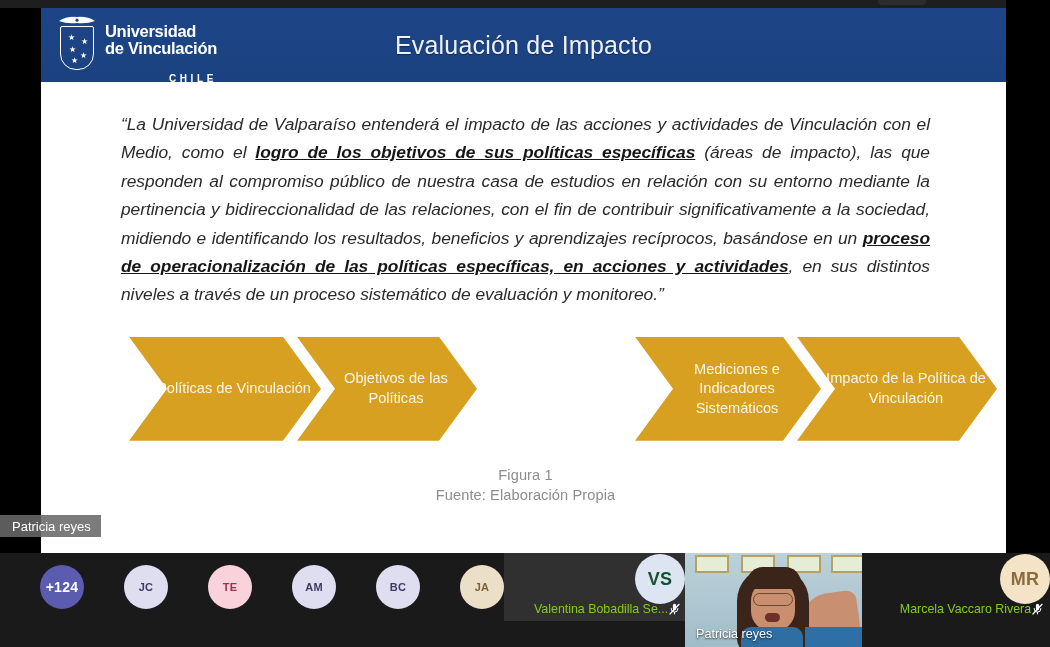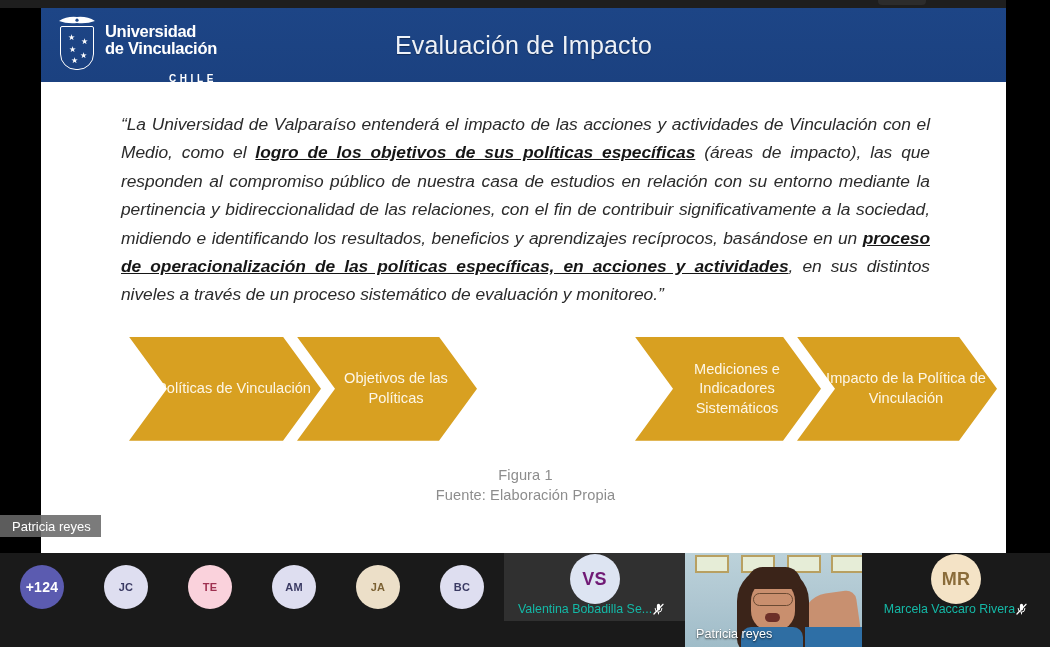--- a/index.html
+++ b/index.html
@@ -209,45 +209,45 @@
     background: #1a1a1a;
     display: flex;
   }
 
   .tile {
     position: relative;
     height: 68px;
     background: #1a1a1a;
     display: flex;
     align-items: center;
-    justify-content: center;
+    justify-content: flex-end;
     flex-shrink: 0;
   }
   .tile.dark { background: #303030; }
 
   .avatar {
     width: 44px; height: 44px;
     border-radius: 50%;
     display: flex;
     align-items: center;
     justify-content: center;
     font-size: 11px;
     font-weight: bold;
     letter-spacing: 0.3px;
   }
   .avatar.big { width: 50px; height: 50px; font-size: 18px; }
 
   .tile-footer {
     position: absolute;
-    left: 0; bottom: 5px;
+    left: 16px; bottom: 5px;
     width: 100%;
     display: flex;
     align-items: center;
     justify-content: center;
-    color: #14b8a6;
+    color: #84cc16;
     font-size: 12.4px;
     padding: 0 8px;
   }
   .tile-footer.left {
     justify-content: flex-start;
     padding-left: 14px;
   }
   .tile-name { white-space: nowrap; overflow: hidden; text-overflow: ellipsis; }
 
   .mic-off { width: 13px; height: 14px; flex-shrink: 0; }
@@ -400,28 +400,28 @@
   <div class="tile" style="width:84px">
     <div class="avatar" style="background:#dedef0; color:#3a3a63;">JC</div>
   </div>
   <div class="tile" style="width:84px">
     <div class="avatar" style="background:#fad2dc; color:#9e3050;">TE</div>
   </div>
   <div class="tile" style="width:84px">
     <div class="avatar" style="background:#dedef0; color:#3a3a63;">AM</div>
   </div>
   <div class="tile" style="width:84px">
+    <div class="avatar" style="background:#dedef0; color:#3a3a63;">BC</div>
+  </div>
+  <div class="tile" style="width:84px">
     <div class="avatar" style="background:#ecdfc8; color:#7c6234;">JA</div>
   </div>
-  <div class="tile" style="width:84px">
-    <div class="avatar" style="background:#dedef0; color:#3a3a63;">BC</div>
-  </div>
 
   <div class="tile dark" style="width:181px">
-    <div class="avatar big" style="background:#dde4f2; color:#701a75; margin-bottom:16px;">VS</div>
+    <div class="avatar big" style="background:#dde4f2; color:#14532d; margin-bottom:16px;">VS</div>
     <div class="tile-footer left">
       <span class="tile-name">Valentina Bobadilla Se...</span>
       <svg class="mic-off" viewBox="0 0 16 16">
         <path d="M8 1.6a2 2 0 0 1 2 2v4.1a2 2 0 0 1-4 0V3.6a2 2 0 0 1 2-2z" fill="#ffffff"></path>
         <path d="M4 7.2v.7a4 4 0 0 0 8 0v-.7" stroke="#ffffff" stroke-width="1.2" fill="none" stroke-linecap="round"></path>
         <path d="M8 11.9v2.2" stroke="#ffffff" stroke-width="1.2" stroke-linecap="round"></path>
         <path d="M2.4 14.2L13.6 2.2" stroke="#ffffff" stroke-width="1.5" stroke-linecap="round"></path>
       </svg>
     </div>
   </div>

